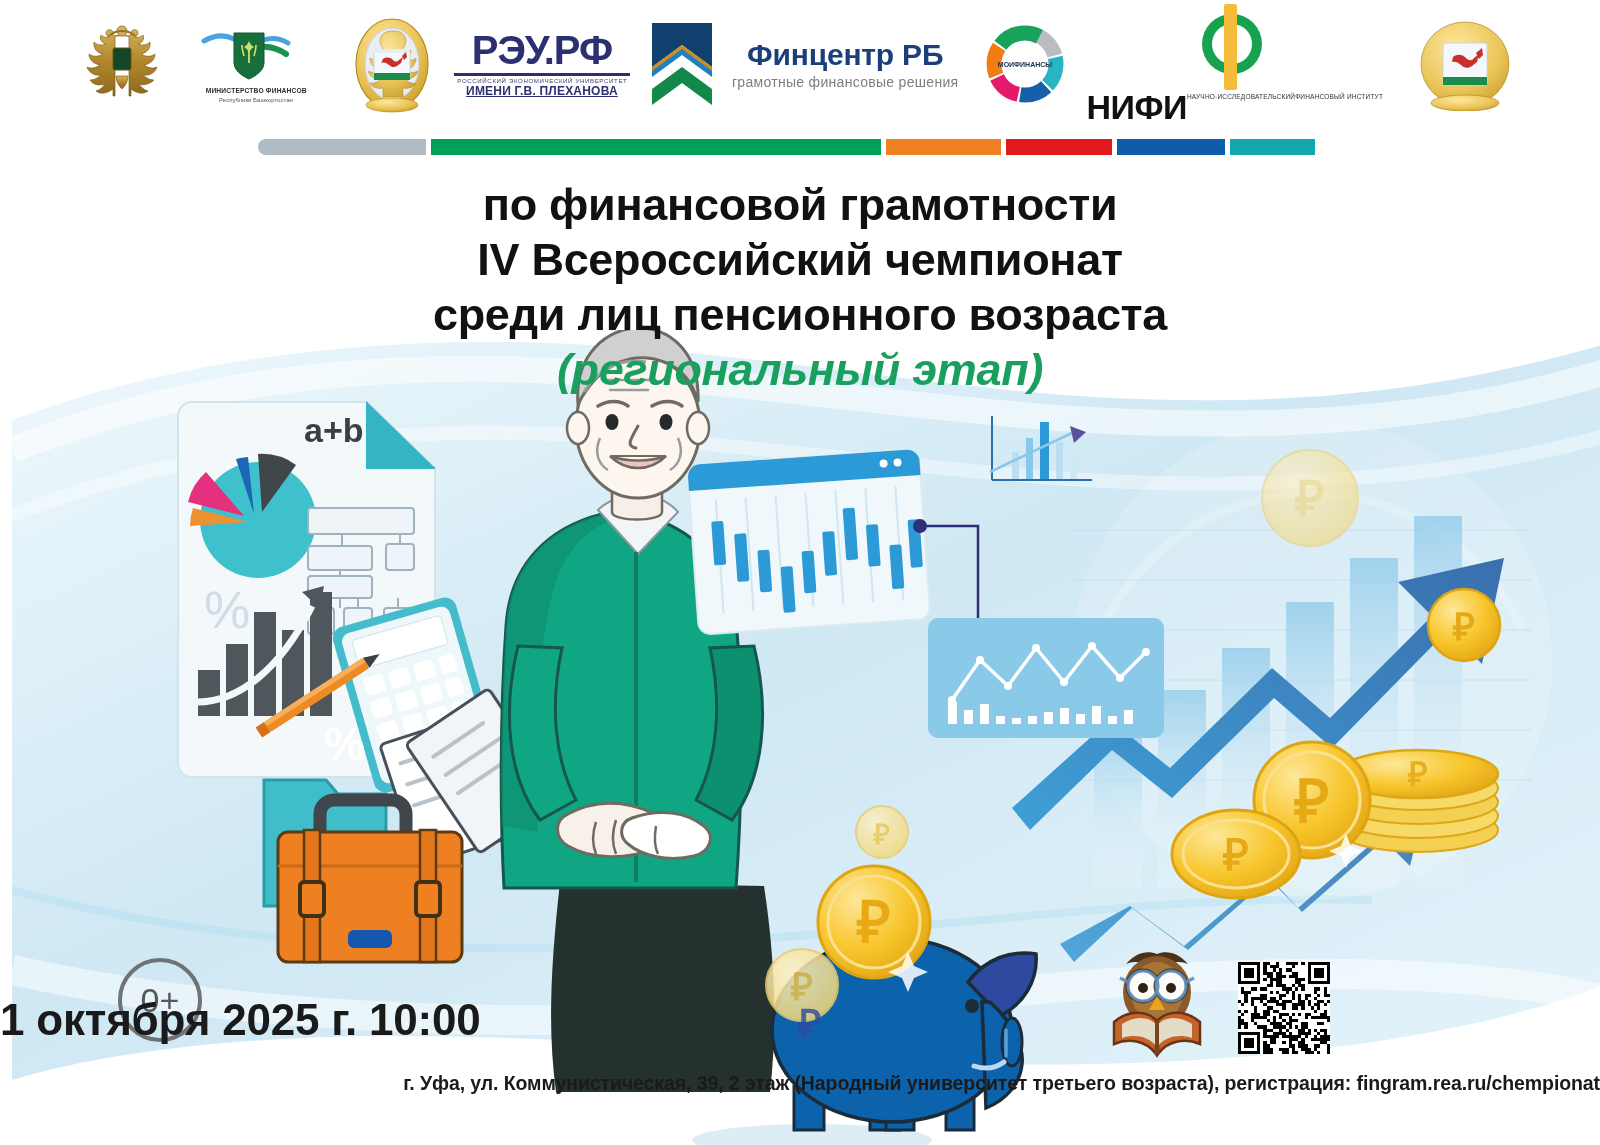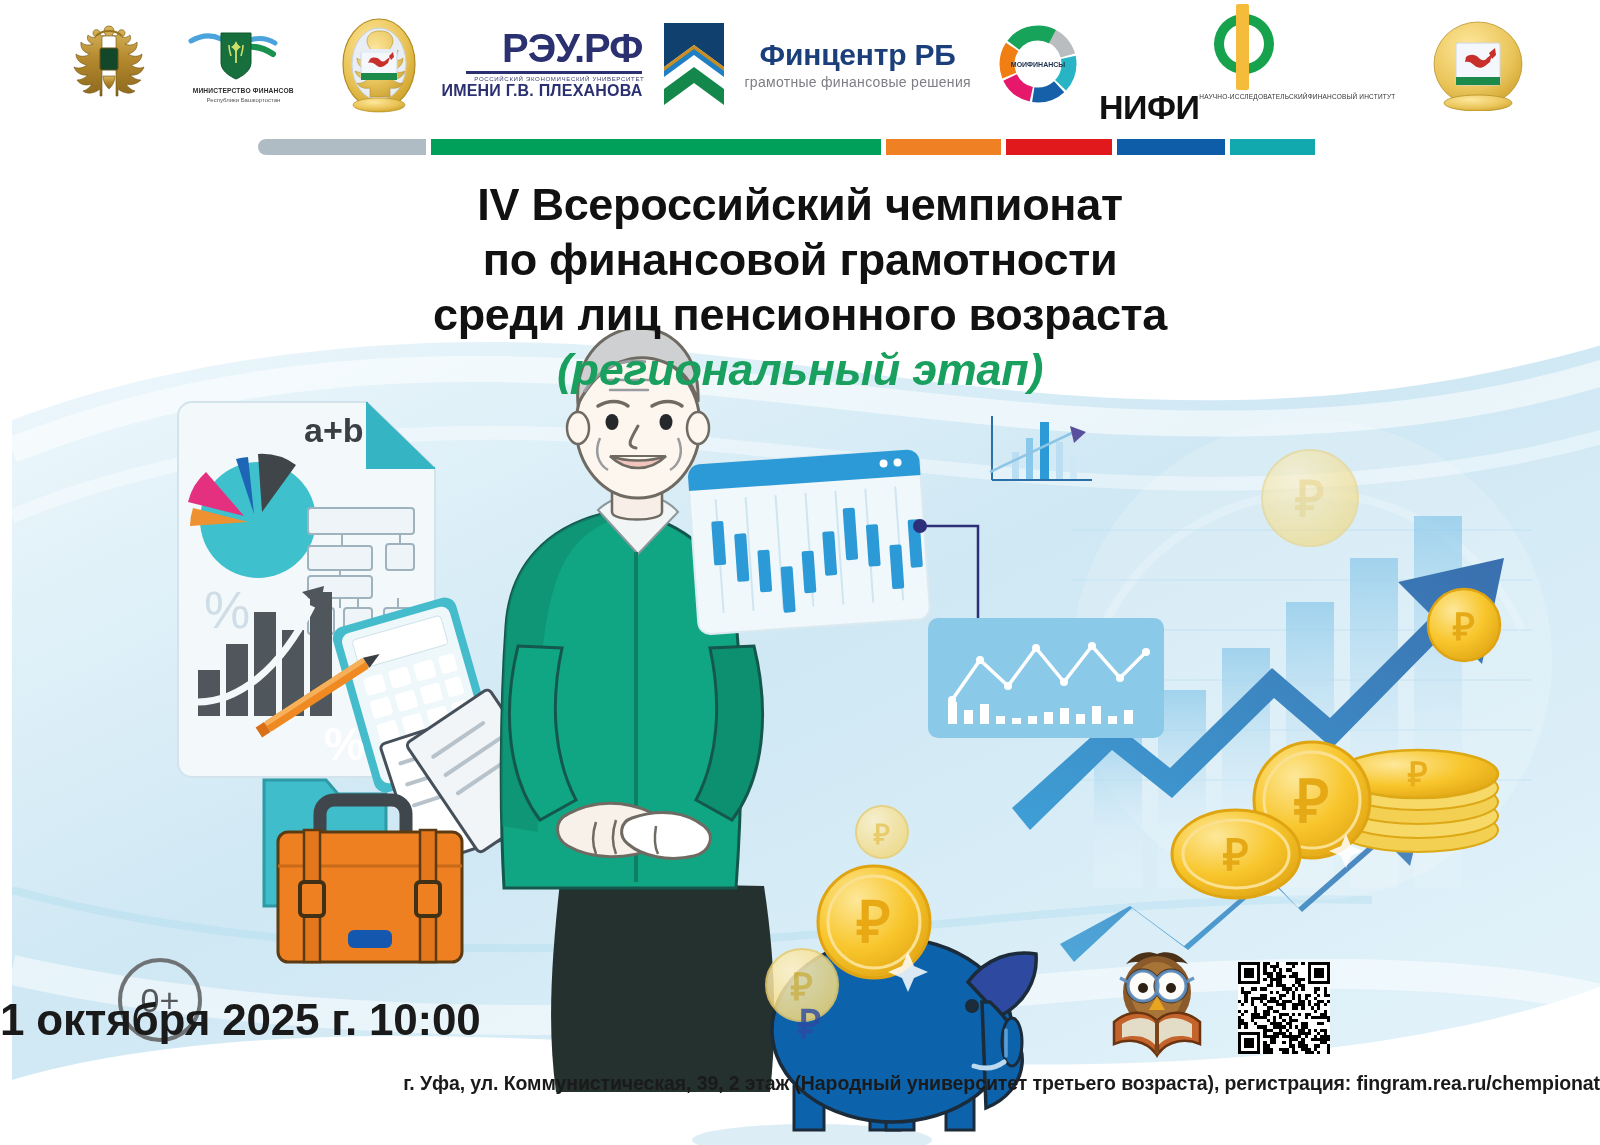--- a/index.html
+++ b/index.html
@@ -25,25 +25,25 @@
   .eagle{width:78px;height:88px;position:relative;}
   .eagle svg{display:block}
 
   .logo-minfin{display:flex;flex-direction:column;align-items:center;width:150px;margin-left:20px;}
   .minfin-mark{width:116px;height:62px;position:relative;}
   .minfin-cap{font-size:7px;color:#2b2b2b;letter-spacing:.2px;text-align:center;line-height:1.25;font-weight:bold;transform:scaleX(.95);white-space:nowrap;}
   .minfin-cap2{font-size:6px;color:#555;text-align:center;margin-top:1px;white-space:nowrap;}
 
   .logo-bash{width:95px;height:98px;margin-left:14px;}
 
-  .logo-rea{margin-left:14px;display:flex;align-items:flex-end;}
+  .logo-rea{margin-left:14px;display:flex;align-items:center;}
   .rea-top{font-size:40px;font-weight:bold;color:#2b3170;letter-spacing:-1px;line-height:1;}
   .rea-rule{width:176px;height:3px;background:#2b3170;margin-top:3px;}
   .rea-sub1{font-size:6px;color:#3a3f72;letter-spacing:.6px;margin-top:2px;transform:scaleX(1.02);white-space:nowrap;}
-  .rea-sub2{font-size:16px;font-weight:bold;color:#2b3170;letter-spacing:.2px;white-space:nowrap;}
+  .rea-sub2{font-size:12px;font-weight:bold;color:#2b3170;letter-spacing:.2px;white-space:nowrap;text-decoration:underline;}
 
   .logo-chevron{width:72px;height:98px;margin-left:16px;}
 
   .logo-fincentr{margin-left:14px;display:flex;flex-direction:column;align-items:center;}
   .fincentr-name{font-size:30px;font-weight:bold;color:#1b3f7a;letter-spacing:-.2px;white-space:nowrap;text-align:right;}
   .fincentr-sub{font-size:14px;color:#7d7d85;letter-spacing:.3px;margin-top:2px;white-space:nowrap;}
 
   .logo-donut{width:94px;height:94px;margin-left:20px;}
   .logo-nifi{margin-left:8px;display:flex;align-items:center;}
   .nifi-mark{width:68px;height:86px;}
@@ -245,22 +245,22 @@
   <div class="colorbar" id="colorbar">
       <div class="cb-seg round" style="width: 168px; background: rgb(176, 188, 196);"></div>
       <div class="cb-seg" style="width: 450px; background: rgb(0, 160, 90); margin-left: 5px;"></div>
       <div class="cb-seg" style="width: 115px; background: rgb(239, 128, 35); margin-left: 5px;"></div>
       <div class="cb-seg" style="width: 106px; background: rgb(226, 25, 28); margin-left: 5px;"></div>
       <div class="cb-seg" style="width: 108px; background: rgb(13, 93, 168); margin-left: 5px;"></div>
       <div class="cb-seg" style="width: 85px; background: rgb(18, 169, 174); margin-left: 5px;"></div>
     </div>
 
   <div class="title-block">
+    <div class="title-line">по финансовой грамотности</div>
     <div class="title-line">IV Всероссийский чемпионат</div>
-    <div class="title-line">по финансовой грамотности</div>
     <div class="title-line">среди лиц пенсионного возраста</div>
     <div class="title-sub">(региональный этап)</div>
   </div>
 
   <div class="illus">
     <svg viewBox="0 0 1600 815" width="1600" height="815">
       <defs>
         <linearGradient id="bgblue" x1="0" y1="0" x2="1" y2="1">
           <stop offset="0" stop-color="#eef8fc"></stop>
             <stop offset=".45" stop-color="#cfe8f4"></stop>

